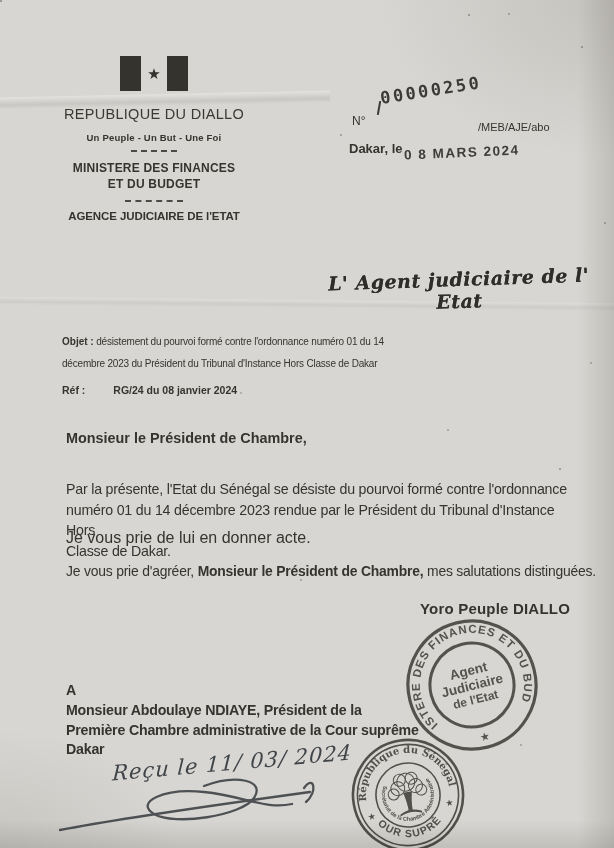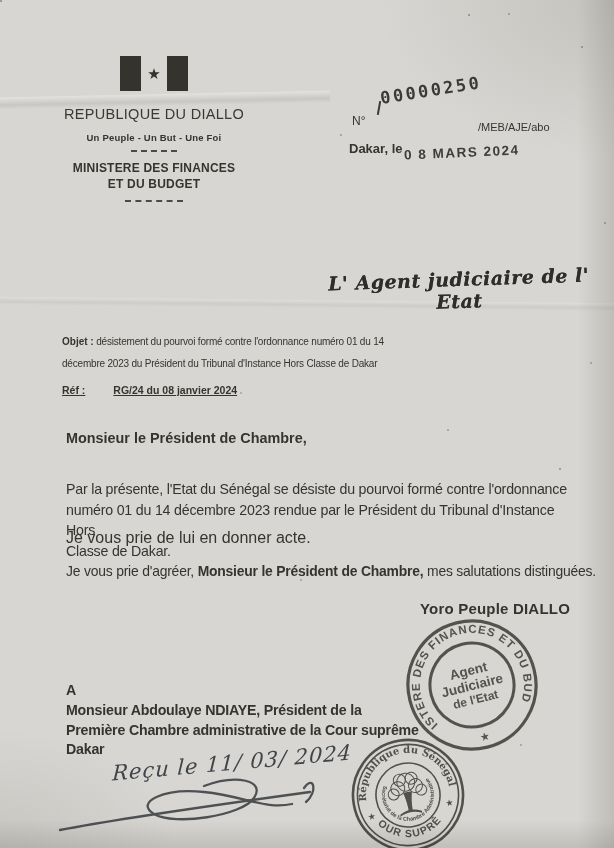--- a/index.html
+++ b/index.html
@@ -56,21 +56,21 @@
     color:#3e3d39;transform:rotate(-2.5deg);}
   
   .title-script{left:325px;top:268px;width:268px;text-align:center;
     font-family:"DejaVu Serif",serif;font-style:italic;font-weight:bold;
     font-size:19px;letter-spacing:.5px;color:#2e2d29;transform:rotate(-2deg);
     text-shadow:0 0 .6px rgba(46,45,41,.9);}
   
   .subject{left:62px;top:331px;width:514px;font-size:10px;line-height:21.5px;
     letter-spacing:-.2px;white-space:pre-line;}
   .subject b{letter-spacing:0;}
-  .ref-line{left:62px;top:384px;font-size:10.5px;font-weight:bold;text-decoration:underline;}
+  .ref-line{left:62px;top:384px;font-size:10.5px;font-weight:bold;}
   .ref-value{margin-left:28px;}
   .salutation{left:66px;top:430px;font-size:14.4px;font-weight:bold;}
   .para1{left:66px;top:479px;width:520px;font-size:14.2px;line-height:20.5px;
     letter-spacing:-.2px;white-space:pre-line;}
   .para2{left:66px;top:529px;font-size:16px;}
   .closing{left:66px;top:563px;font-size:13.9px;letter-spacing:-.2px;white-space:nowrap;}
   .sig-name{left:420px;top:600px;font-size:15px;font-weight:bold;letter-spacing:.2px;}
   
   .recipient-a{left:66px;top:682px;font-size:14.2px;font-weight:bold;}
   .recipient{left:66px;top:701px;font-size:14.2px;font-weight:bold;line-height:19.5px;
@@ -108,20 +108,21 @@
       <div class="flag-band"></div>
     </div>
     <div class="republic">REPUBLIQUE DU DIALLO</div>
     <div class="motto">Un Peuple - Un But - Une Foi</div>
     <div class="dash dash1"></div>
     <div class="ministry">
       <div>MINISTERE DES FINANCES</div>
       <div>ET DU BUDGET</div>
     </div>
     <div class="dash dash2"></div>
+    <div class="agency">AGENCE JUDICIAIRE DE l'ETAT</div>
   </div>
 
   <div class="abs n-label">N°</div>
   <div class="abs stamp-number-tick"></div>
   <div class="abs stamp-number">00000250</div>
   <div class="abs dispatch-code">/MEB/AJE/abo</div>
   <div class="abs place-label">Dakar, le</div>
   <div class="abs date-stamp">0 8 MARS 2024</div>
 
   <div class="abs title-script">L' Agent judiciaire de l' Etat</div>

